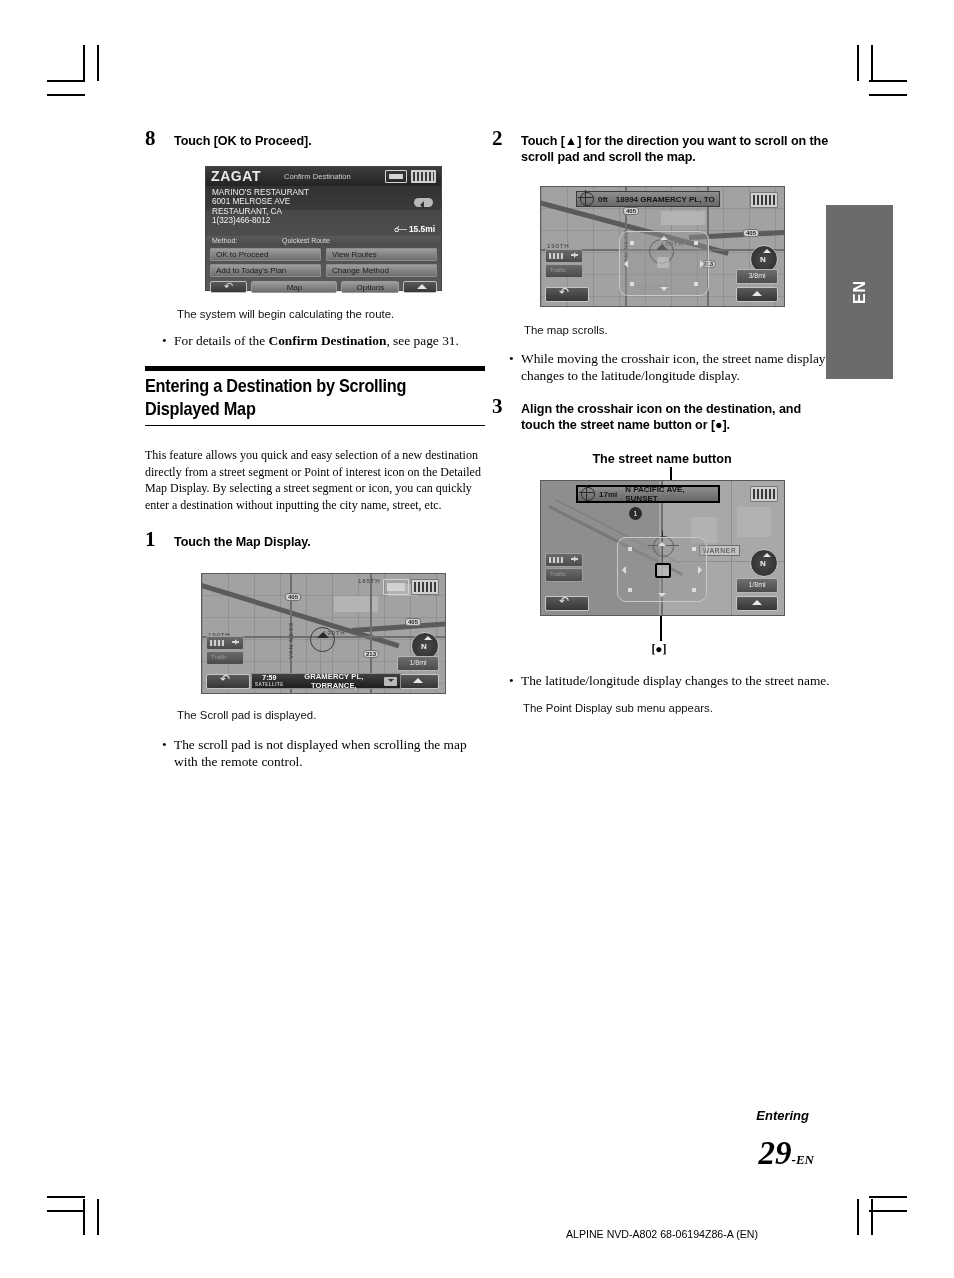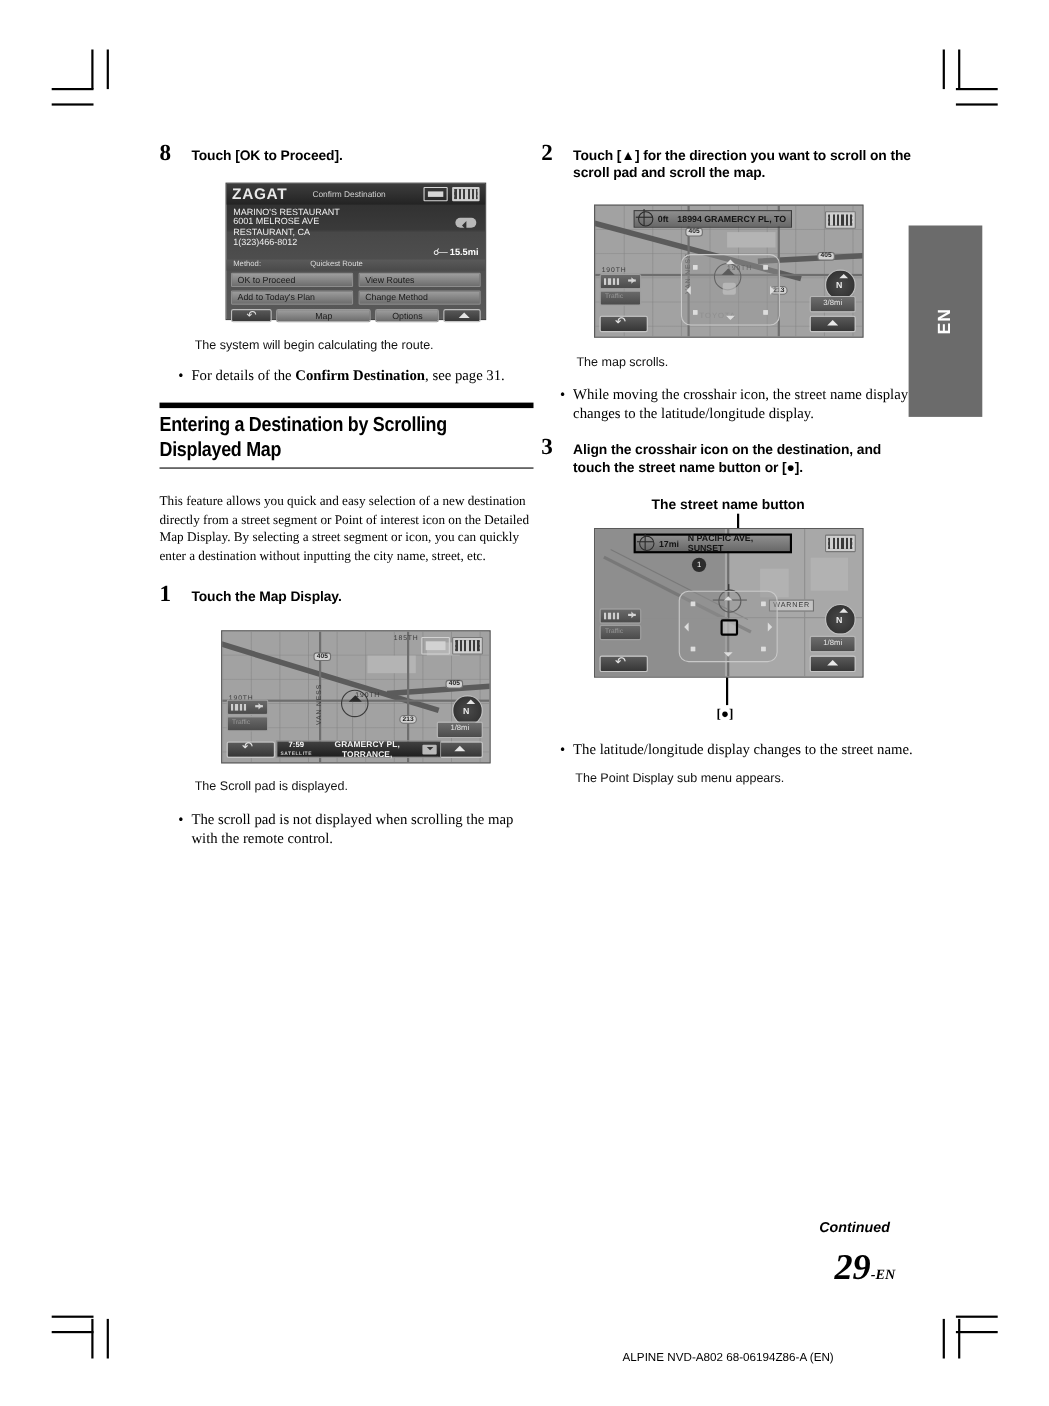--- a/index.html
+++ b/index.html
@@ -464,17 +464,17 @@
   <div class="dot-label" style="margin-left:-6px;">[●]</div>
 
   <div class="bullet" style="margin-top:16px;">
     <span class="dot">•</span>
     <span>The latitude/longitude display changes to the street name.</span>
   </div>
 
   <div class="indent-note" style="margin-top:11px;margin-left:31px;">The Point Display sub menu appears.</div>
 </div>
 
-<div id="continued">Continued</div>
+<div id="continued">Entering</div>
 <div id="pageno">
   <span>29</span><small>-EN</small>
 </div>
 <div id="docid">ALPINE NVD-A802 68-06194Z86-A (EN)</div>
 
 </body></html>

